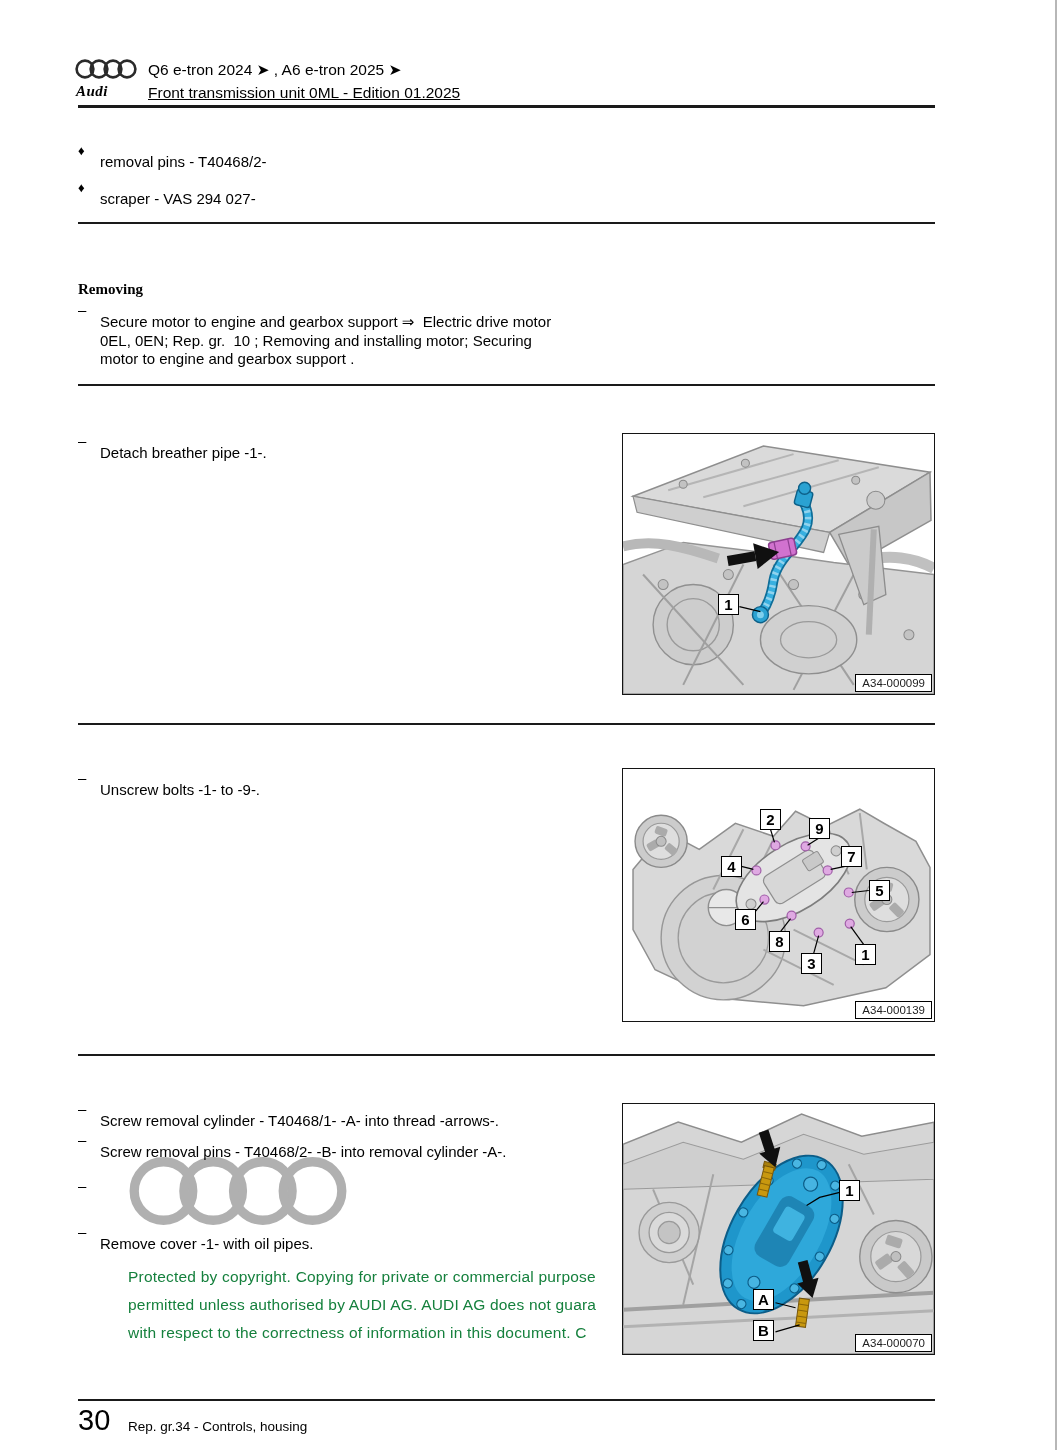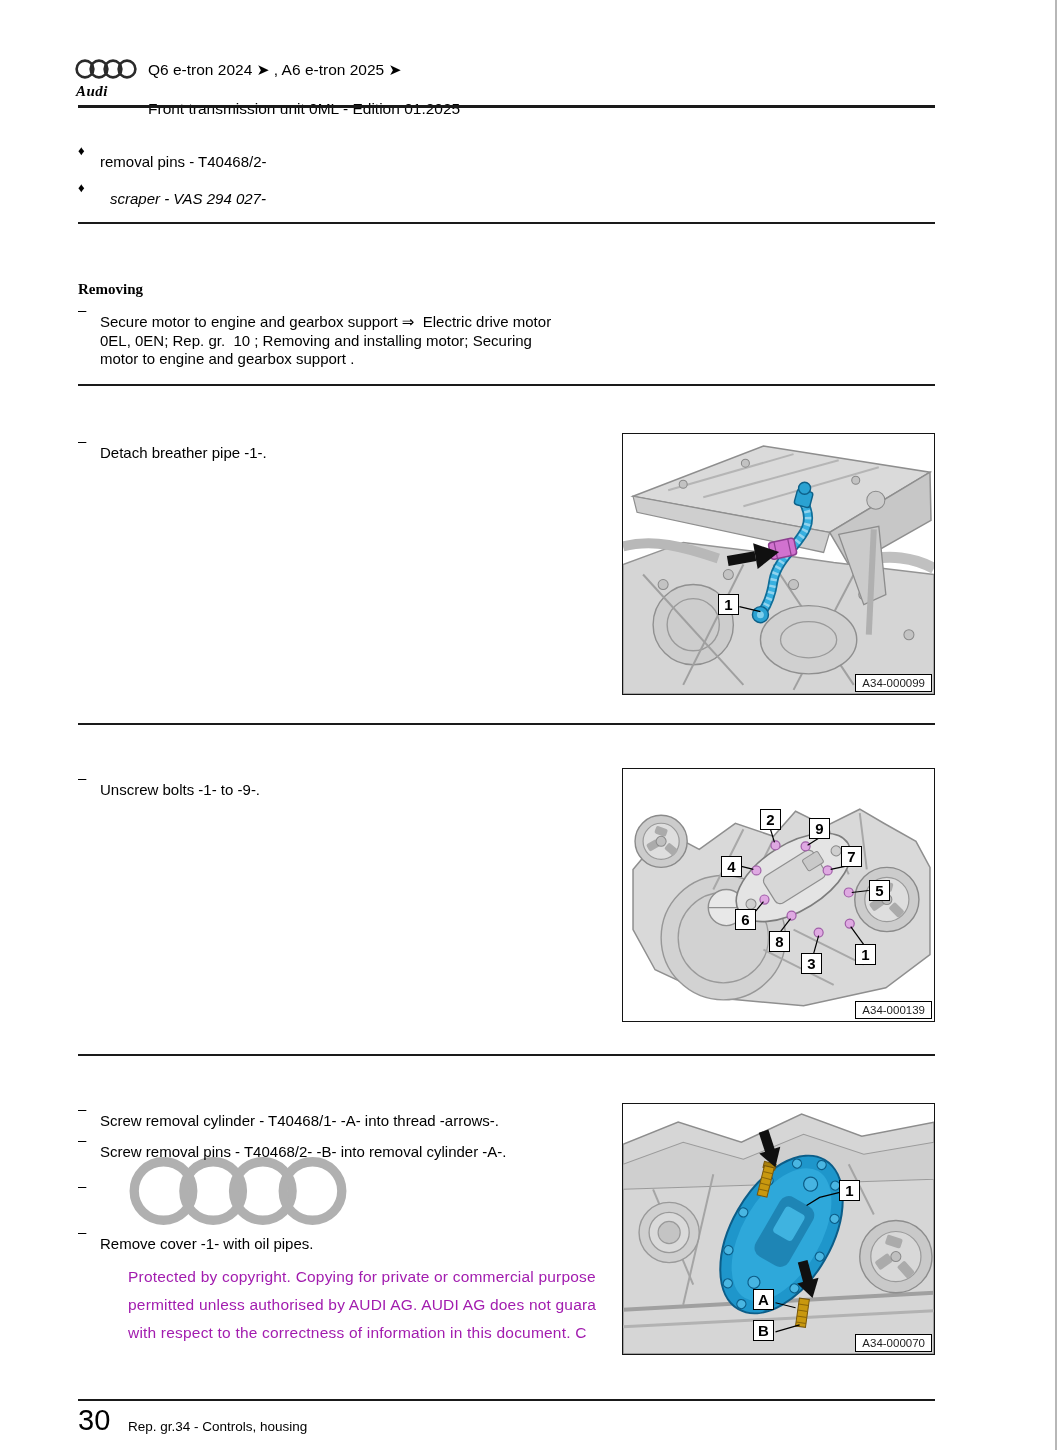--- a/index.html
+++ b/index.html
@@ -22,21 +22,21 @@
   
   .fig{position:absolute;left:622px;width:313px;background:#fff;border:1.6px solid #141414;
     box-sizing:border-box;z-index:3;}
   .fig svg{display:block;width:100%;height:100%;}
   .callout{position:absolute;min-width:21px;height:21px;line-height:19px;background:#fff;
     border:1.7px solid #000;box-sizing:border-box;text-align:center;font-size:15px;
     font-weight:bold;padding:0 2px;z-index:4;}
   .figcap{position:absolute;right:2px;bottom:2px;background:#fff;border:1.4px solid #000;
     padding:0px 6px;font-size:11.5px;line-height:16px;color:#222;z-index:4;text-align:center;}
   
-  .wm-text{position:absolute;left:128px;font-size:15.5px;color:#a21caf;white-space:nowrap;
+  .wm-text{position:absolute;left:128px;font-size:15.5px;color:#15803d;white-space:nowrap;
     z-index:1;letter-spacing:.2px;}
   .wm-rings{position:absolute;left:128px;top:1151px;z-index:0;}
   
   .page-num{position:absolute;left:78px;top:1404px;font-size:29px;line-height:32px;z-index:2;}
   .footer-chap{position:absolute;left:128px;top:1419px;font-size:13.5px;z-index:2;}
 </style>
 </head>
 <body>
 
 <div class="page">
@@ -45,27 +45,27 @@
   <svg class="abs" style="left:75px;top:57px;" width="62" height="26" viewBox="0 0 62 26">
     <g fill="none" stroke="#2a2a2a" stroke-width="2.6">
       <circle cx="10" cy="12" r="8.4"></circle>
         <circle cx="24" cy="12" r="8.4"></circle>
       <circle cx="38" cy="12" r="8.4"></circle>
         <circle cx="52" cy="12" r="8.4"></circle>
     </g>
   </svg>
   <div class="brand-word">Audi</div>
   <div class="title-line" style="top:61px;">Q6 e-tron 2024 ➤ , A6 e-tron 2025 ➤</div>
-  <div class="title-line" style="top:100px;">Front transmission unit 0ML - Edition 01.2025</div>
+  <div class="title-line" style="top:84px;text-decoration:underline;">Front transmission unit 0ML - Edition 01.2025</div>
   <div class="rule" style="top:105px;height:2.6px;"></div>
 
   <span class="bullet-glyph" style="top:143px;">♦</span>
   <div class="txt" style="left:100px;top:141px;">removal pins - T40468/2-</div>
   <span class="bullet-glyph" style="top:180px;">♦</span>
-  <div class="txt" style="left:110px;top:178px;font-style:italic;">scraper - VAS 294 027-</div>
+  <div class="txt" style="left:100px;top:178px;">scraper - VAS 294 027-</div>
 
   <div class="rule" style="top:222px;height:1.7px;"></div>
 
   <div class="txt heading" style="left:78px;top:268px;">Removing</div>
   <span class="dash-glyph" style="top:301px;">–</span>
   <div class="txt" style="left:100px;top:301px;width:458px;">Secure motor to engine and gearbox support ⇒  Electric drive motor 0EL, 0EN; Rep. gr.  10 ; Removing and installing motor; Securing motor to engine and gearbox support .</div>
 
   <div class="rule" style="top:384px;height:1.7px;"></div>
 
   <span class="dash-glyph" style="top:432px;">–</span>

